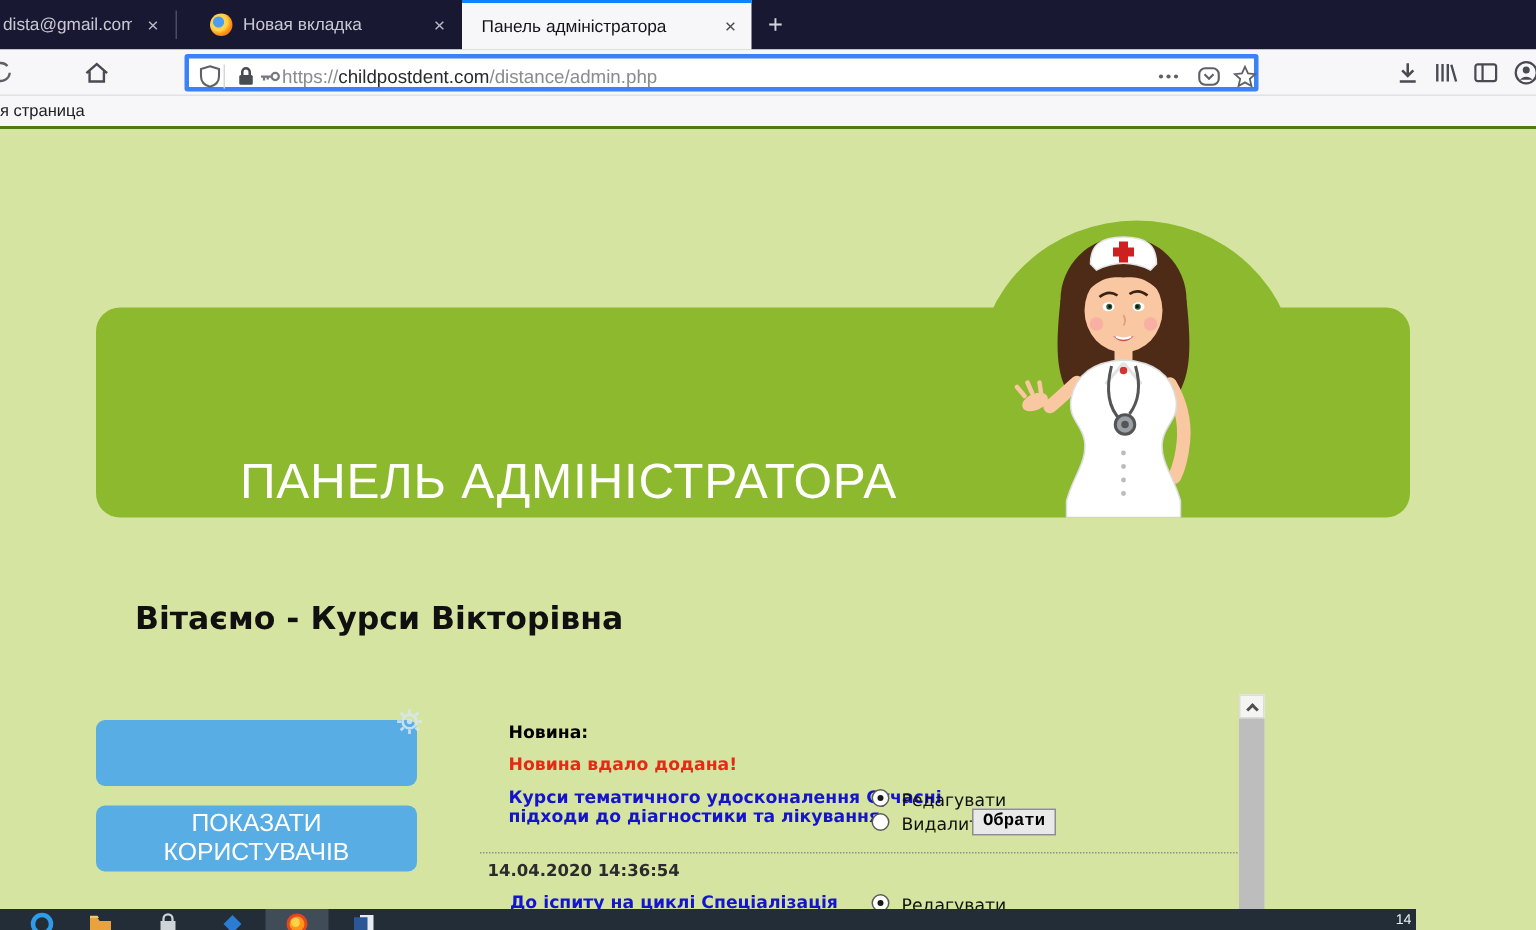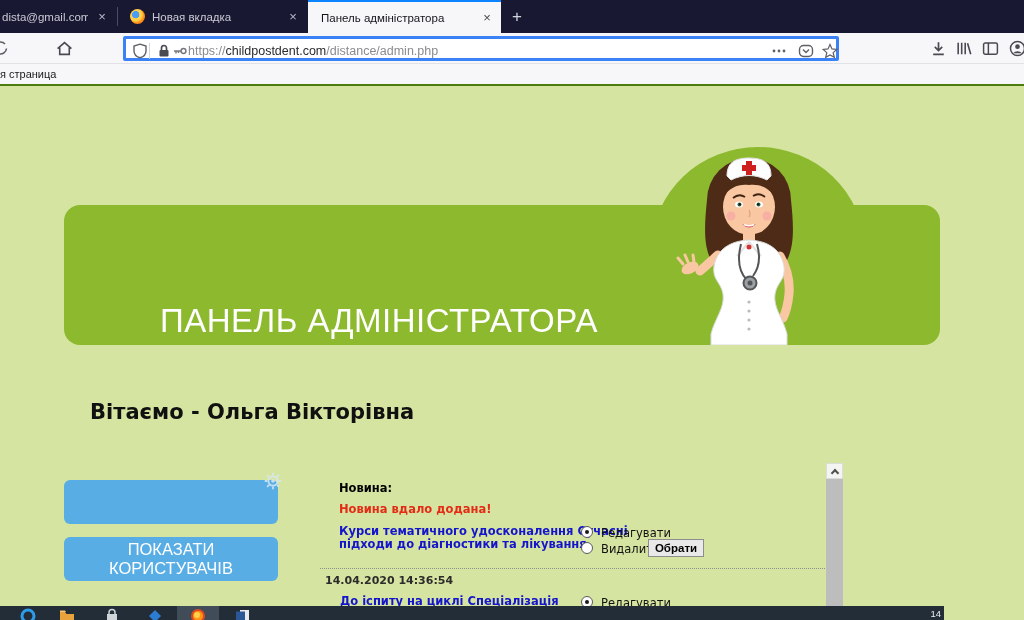--- a/index.html
+++ b/index.html
@@ -8,21 +8,21 @@
     position:relative; width:1024px; height:620px; overflow:hidden;
     font-family:"Liberation Sans", sans-serif; -webkit-font-smoothing:antialiased;
   }
   
   .tabbar { position:absolute; left:0; top:0; width:1024px; height:33px; background:#191832; }
   .tab { position:absolute; top:0; height:33px; display:flex; align-items:center; color:#c9c9d4; font-size:11.5px; }
   .tab .tlabel { overflow:hidden; white-space:nowrap; flex:1; }
   .tab .tclose { width:16px; height:16px; line-height:15px; text-align:center; font-size:13px; color:#b9b9c6; border-radius:2px; margin:0 6px; }
   .tab1 { left:0; width:116px; padding-left:2px; }
   .tabsep { position:absolute; left:117px; top:7px; width:1px; height:19px; background:#4c4b63; }
-  .tab2 { left:119px; width:188px; padding-left:11px; }
+  .tab2 { left:119px; width:188px; padding-left:21px; }
   .fficon { width:15px; height:15px; border-radius:50%; margin-right:7px; flex:0 0 15px;
     background:radial-gradient(circle at 38% 38%, #4a9cf5 0 26%, #ffd24a 30% 44%, #ff9417 62%, #e0491f 100%); }
   .tab3 { left:308px; width:193px; background:#f7f7f9; color:#15141a; border-top:2px solid #0a84ff; padding-left:13px; }
   .tab3 .tclose { color:#4a4a52; }
   .newtab { position:absolute; left:505px; top:5px; width:24px; height:24px; color:#d4d4de; font-size:17px; line-height:23px; text-align:center; border-radius:2px; }
   
   .navbar { position:absolute; left:0; top:33px; width:1024px; height:31px; background:#f7f7f9; border-bottom:1px solid #e2e2e6; }
   .navicon { position:absolute; top:7px; width:17px; height:17px; }
   .urlbar { position:absolute; left:123px; top:3px; width:716px; height:25px; background:#fff; border:3px solid #3b82f6; border-radius:2px; }
   .urlbar .inicon { position:absolute; top:4px; width:16px; height:16px; }
@@ -51,21 +51,21 @@
   .n-heading { left:19px; top:18px; color:#000; }
   .n-status { left:19px; top:39px; color:#e32b16; }
   .n-title1a { left:19px; top:61px; color:#1414cc; }
   .n-title1b { left:19px; top:74px; color:#1414cc; }
   .n-date { left:5px; top:111px; color:#2b2b2b; font-size:11px; }
   .n-title2 { left:20px; top:131px; color:#1414cc;text-align:center; }
   .radio { position:absolute; width:12px; height:12px; border:1px solid #5a5a5a; border-radius:50%; background:#fff; }
   .radio.checked::after { content:""; position:absolute; left:3px; top:3px; width:4px; height:4px; border-radius:50%; background:#1a1a1a; }
   .rlabel { position:absolute; color:#111; font-weight:normal; font-size:11.5px; white-space:nowrap; }
   .winbtn { position:absolute; left:328px; top:76px; width:56px; height:18px; background:#e9e9e9; border:1px solid #8d8d8d;
-    font-family:Liberation Sans, sans-serif; font-size:11.5px; color:#000; text-align:center; line-height:16px; }
+    font-family:Liberation Mono, monospace; font-size:11.5px; color:#000; text-align:center; line-height:16px; }
   .n-divider { position:absolute; left:0px; top:105px; width:505px; border-top:1px dotted #8f8f8f; }
   
   .scrollbar { position:absolute; left:826px; top:377px; width:17px; height:157px; background:#e6e6e4; }
   .sb-btn { position:absolute; left:0; top:0; width:17px; height:16px; background:#f4f4f2; border:1px solid #dcdcda; }
   .sb-arrow { position:absolute; left:5px; top:6px; width:6px; height:6px; border-left:2px solid #4f4f4f; border-top:2px solid #4f4f4f; transform:rotate(45deg); }
   .sb-thumb { position:absolute; left:0; top:16px; width:17px; height:141px; background:#bdbdbd; }
   
   .taskbar { position:absolute; left:0; top:606px; width:944px; height:14px; background:#222d38; z-index:50; overflow:hidden; }
   .tb-hl { position:absolute; left:177px; top:0; width:42px; height:14px; background:#404d58; }
   .tbi { position:absolute; top:2px; width:16px; height:16px; }
@@ -214,21 +214,21 @@
       <path d="M86,92 C82,108 84,120 92,128" stroke="#555" stroke-width="2" fill="none"></path>
       <path d="M102,92 C106,106 104,116 98,124" stroke="#555" stroke-width="2" fill="none"></path>
       <circle cx="95" cy="131" r="6.5" fill="#9aa0a6" stroke="#555" stroke-width="2"></circle>
       <circle cx="95" cy="131" r="2.5" fill="#555"></circle>
       <circle cx="94" cy="150" r="1.6" fill="#bbb"></circle>
         <circle cx="94" cy="159" r="1.6" fill="#bbb"></circle>
       <circle cx="94" cy="168" r="1.6" fill="#bbb"></circle>
         <circle cx="94" cy="177" r="1.6" fill="#bbb"></circle>
     </svg>
 
-    <div class="welcome">Вітаємо - Ольга Вікторівна</div>
+    <div class="welcome">Вітаємо - Курси Вікторівна</div>
 
     <button class="bluebtn btn-add">
       <span class="gear">
         <svg width="22" height="22" viewBox="0 0 24 24">
             <g stroke="#d8e8f5" fill="none" stroke-width="2">
               <circle cx="12" cy="12" r="5"></circle>
               <path d="M12,3 v3 M12,18 v3 M3,12 h3 M18,12 h3 M5.6,5.6 l2.1,2.1 M16.3,16.3 l2.1,2.1 M18.4,5.6 l-2.1,2.1 M7.7,16.3 l-2.1,2.1"></path>
             </g>
             <circle cx="12" cy="12" r="2" fill="#d8e8f5"></circle>
           </svg>

